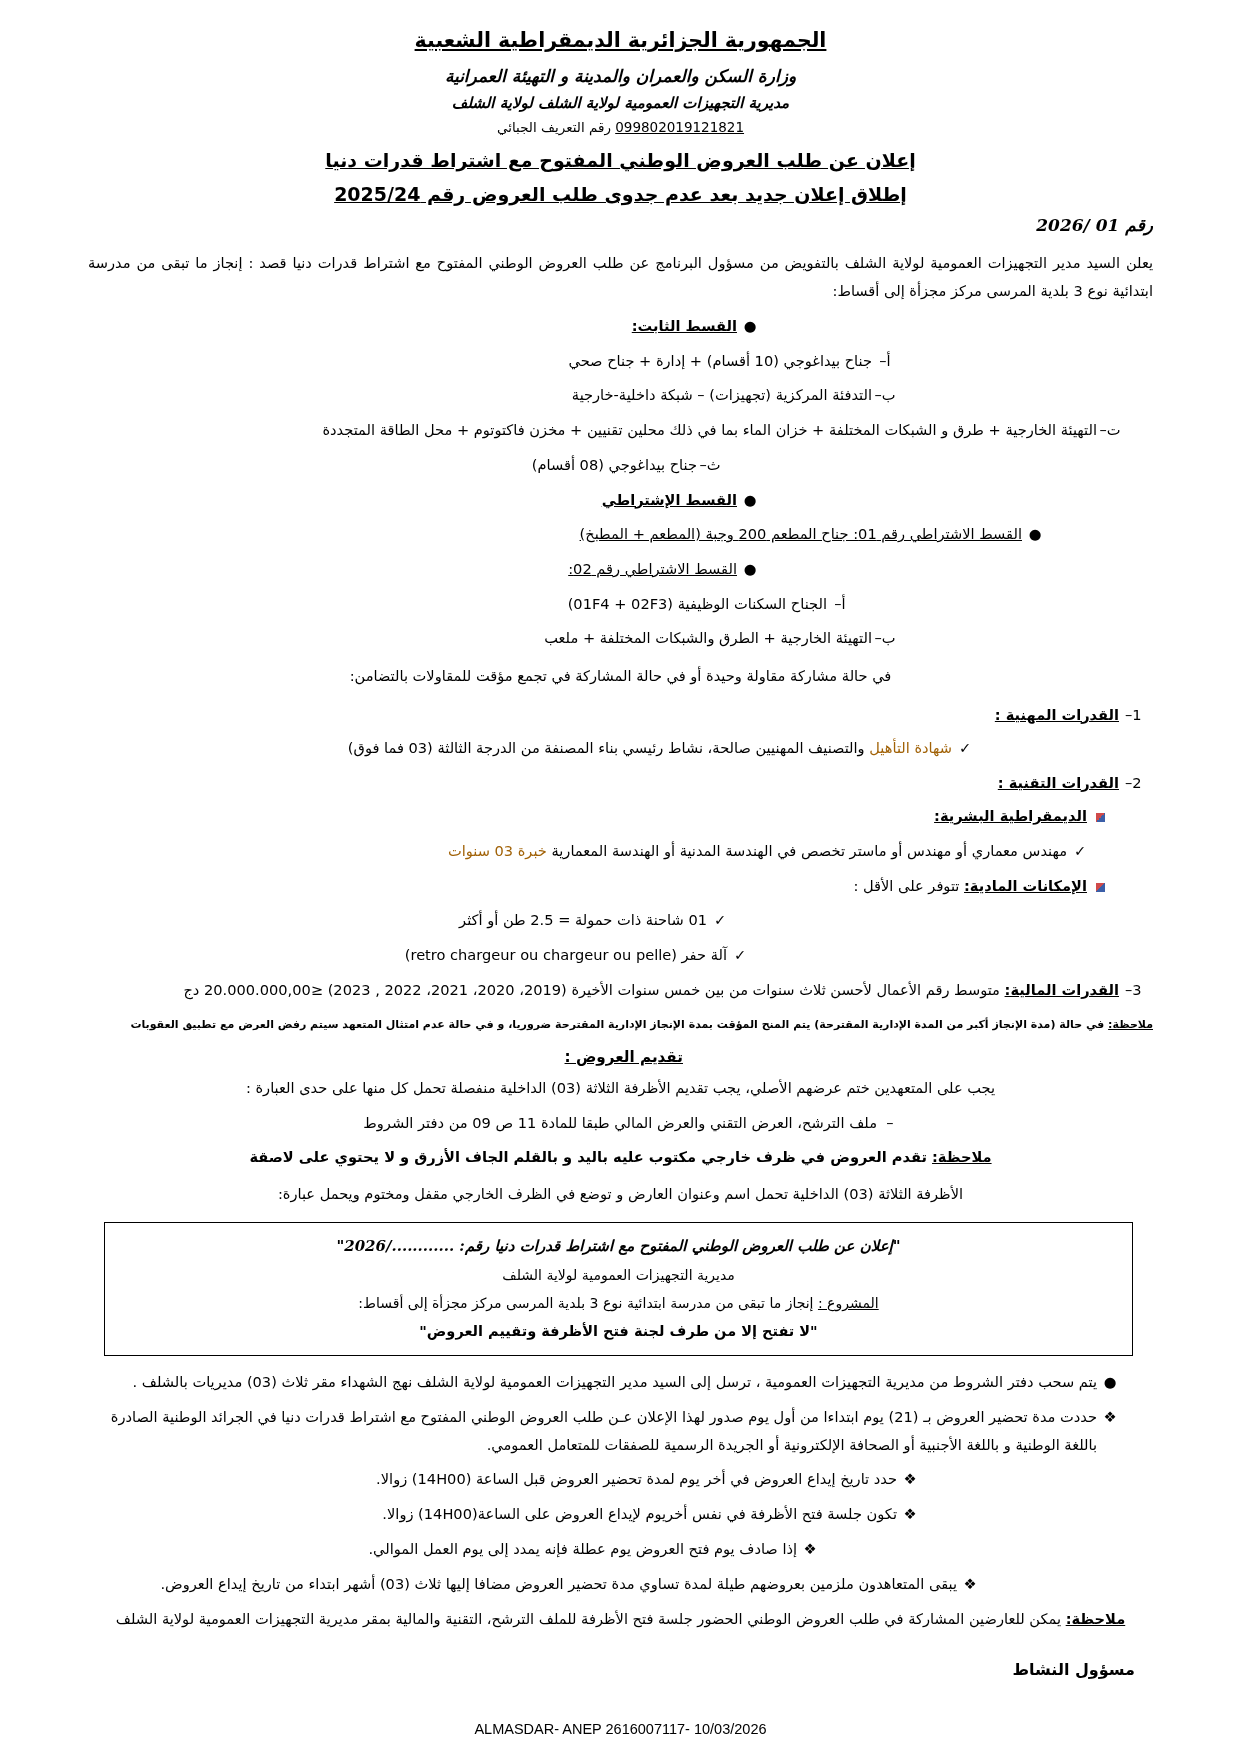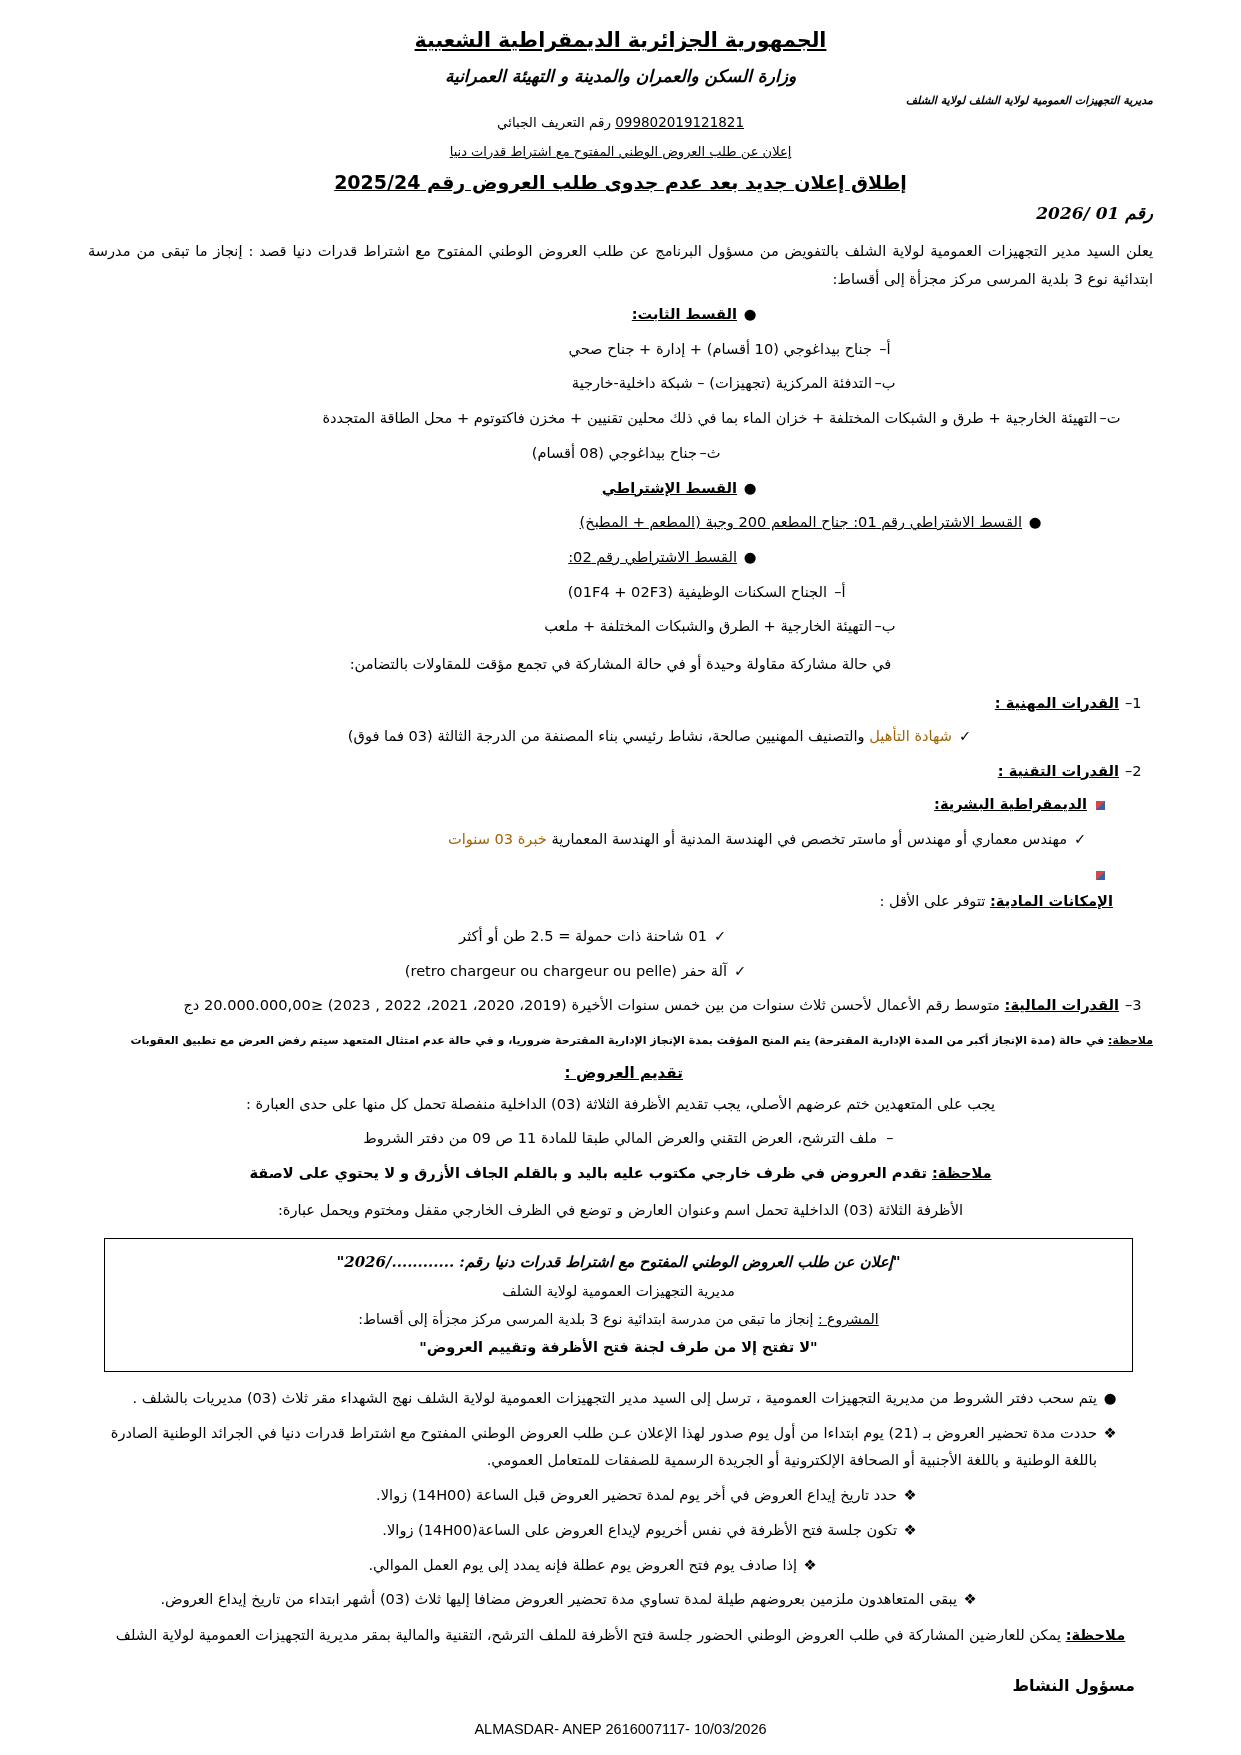--- a/index.html
+++ b/index.html
@@ -39,36 +39,37 @@
   }
   .hdr-sub {
     font-size: 17px;
     font-style: italic;
     font-weight: bold;
     text-align: center;
     margin: 0 0 8px 0;
     font-family: "DejaVu Serif", "Liberation Serif", serif;
   }
   .hdr-sub2 {
-    font-size: 11px;
+    font-size: 15px;
     font-style: italic;
     font-weight: bold;
+    text-align: center;
     margin: 0 0 7px 0;
     font-family: "DejaVu Serif", "Liberation Serif", serif;
   }
   .hdr-fiscal {
     font-size: 13.5px;
     text-align: center;
     margin: 0 0 14px 0;
   }
   .hdr-fiscal span.u { text-decoration: underline; }
 
   .title1 {
-    font-size: 13px;
-    font-weight: normal;
+    font-size: 19px;
+    font-weight: bold;
     text-align: center;
     text-decoration: underline;
     margin: 4px 0 12px 0;
   }
   .title2 {
     font-size: 19px;
     font-weight: bold;
     text-align: center;
     text-decoration: underline;
     margin: 0 0 10px 0;
@@ -289,21 +290,21 @@
     <div class="mk"><span class="sqmark"></span></div>
     <div class="tx u b">الديمقراطية البشرية:</div>
   </div>
   <div class="row indent-5" style="padding-right:60px;">
     <div class="mk chk">✓</div>
     <div class="tx">
       <span>مهندس معماري أو مهندس أو ماستر تخصص في الهندسة المدنية أو الهندسة المعمارية </span><span class="red">خبرة 03 سنوات</span>
     </div>
   </div>
 
-  <div class="row indent-5" style="padding-right:40px;flex-direction:column;">
+  <div class="row indent-5" style="padding-right:40px;">
     <div class="mk"><span class="sqmark"></span></div>
     <div class="tx">
       <span class="u b">الإمكانات المادية:</span><span> تتوفر على الأقل :</span>
     </div>
   </div>
   <div class="row indent-2" style="padding-right:420px;">
     <div class="mk chk">✓</div>
     <div class="tx">01 شاحنة  ذات حمولة = 2.5 طن أو أكثر</div>
   </div>
   <div class="row indent-2" style="padding-right:400px;">

